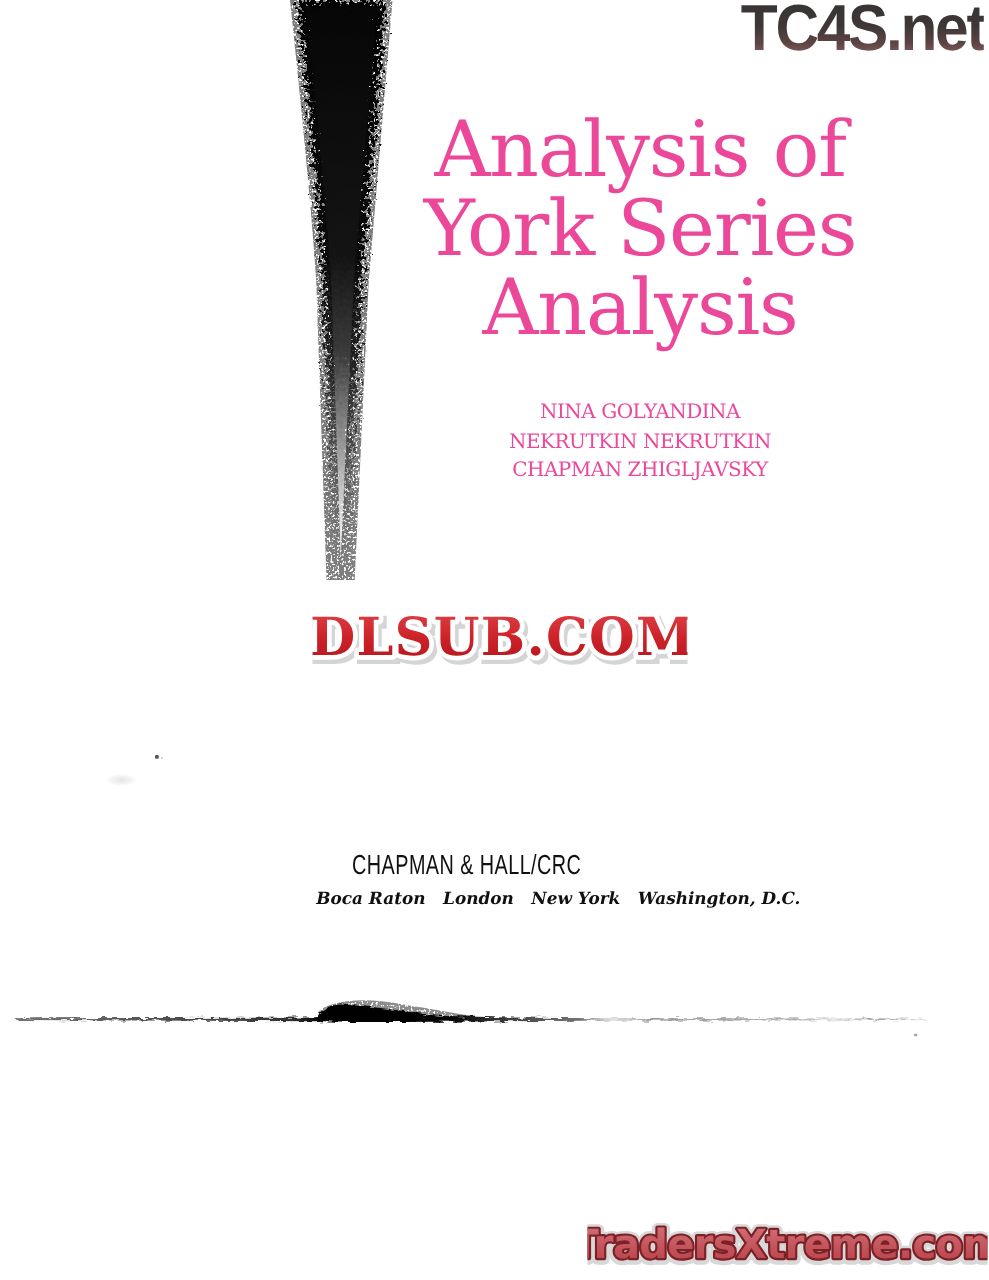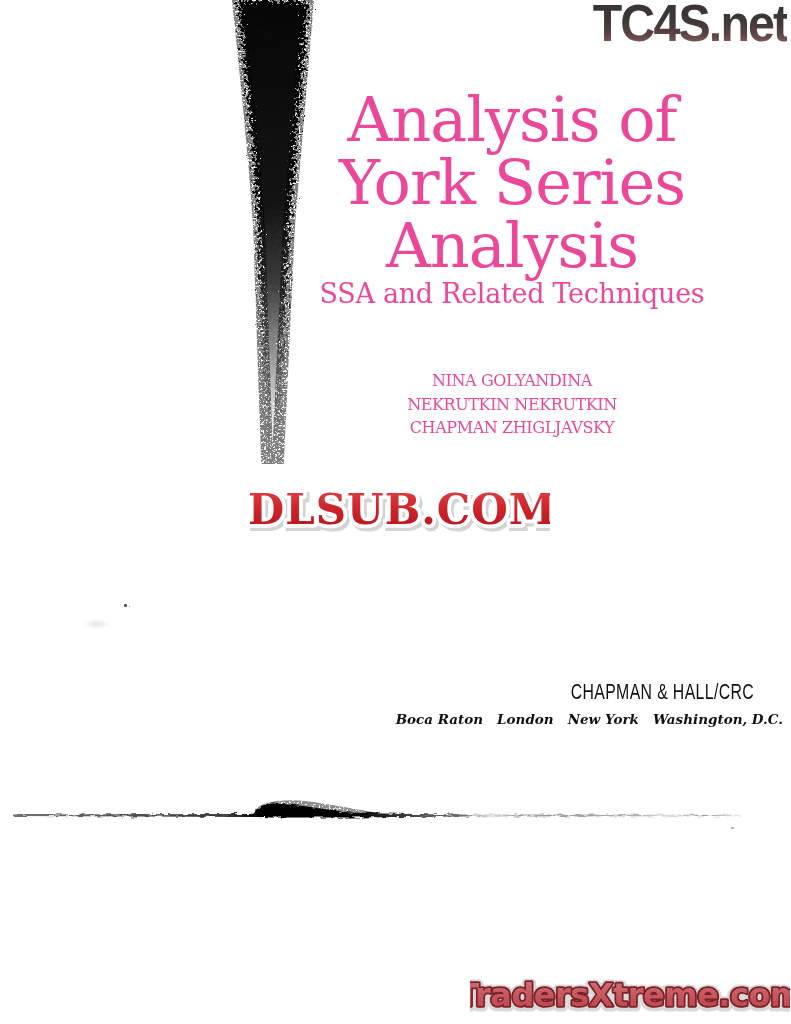--- a/index.html
+++ b/index.html
@@ -43,29 +43,29 @@
     font-size:62px;line-height:63px;
     letter-spacing:-1px;
     white-space:nowrap;
   }
   #subtitle{
     margin-top:2px;
     font-size:27px;line-height:30px;
     letter-spacing:-0.3px;
     white-space:nowrap;
   }
-  #authors{margin-top:60px;}
+  #authors{margin-top:40px;}
   .author{
     font-size:16px;line-height:23.5px;
     letter-spacing:-0.4px;
     white-space:nowrap;
   }
 
   
-  #publisher-block{left:246px;top:680px;width:544px;text-align:right;color:#101010;}
+  #publisher-block{left:246px;top:680px;width:544px;text-align:left;color:#101010;}
   #publisher-name{
     display:inline-block;
     font-family:"Liberation Sans", sans-serif;
     font-size:22px;line-height:24px;
     letter-spacing:.5px;
     transform:scaleX(.72);
   }
   #cities{margin-top:7px;font-size:13.5px;font-weight:bold;white-space:nowrap;font-style:italic;}
   .city{margin:0 7px;}
 
@@ -133,21 +133,20 @@
 <div class="speck"></div>
 <div class="speck2"></div>
 <div class="faintmark"></div>
 
 <div id="wm-top" class="abs">TC4S.net</div>
 
 <div id="title-block" class="abs">
   <div class="title-line">Analysis of</div>
   <div class="title-line">York Series</div>
   <div class="title-line">Analysis</div>
-  <div id="subtitle">SSA and Related Techniques</div>
   <div id="authors">
     <div class="author">NINA GOLYANDINA</div>
     <div class="author">NEKRUTKIN NEKRUTKIN</div>
     <div class="author">CHAPMAN ZHIGLJAVSKY</div>
   </div>
 </div>
 
 <svg id="wm-mid" class="abs" width="300" height="56" viewBox="0 0 300 56">
   <defs>
     <linearGradient id="dlsubGrad" x1="0" y1="0" x2="0" y2="1">

